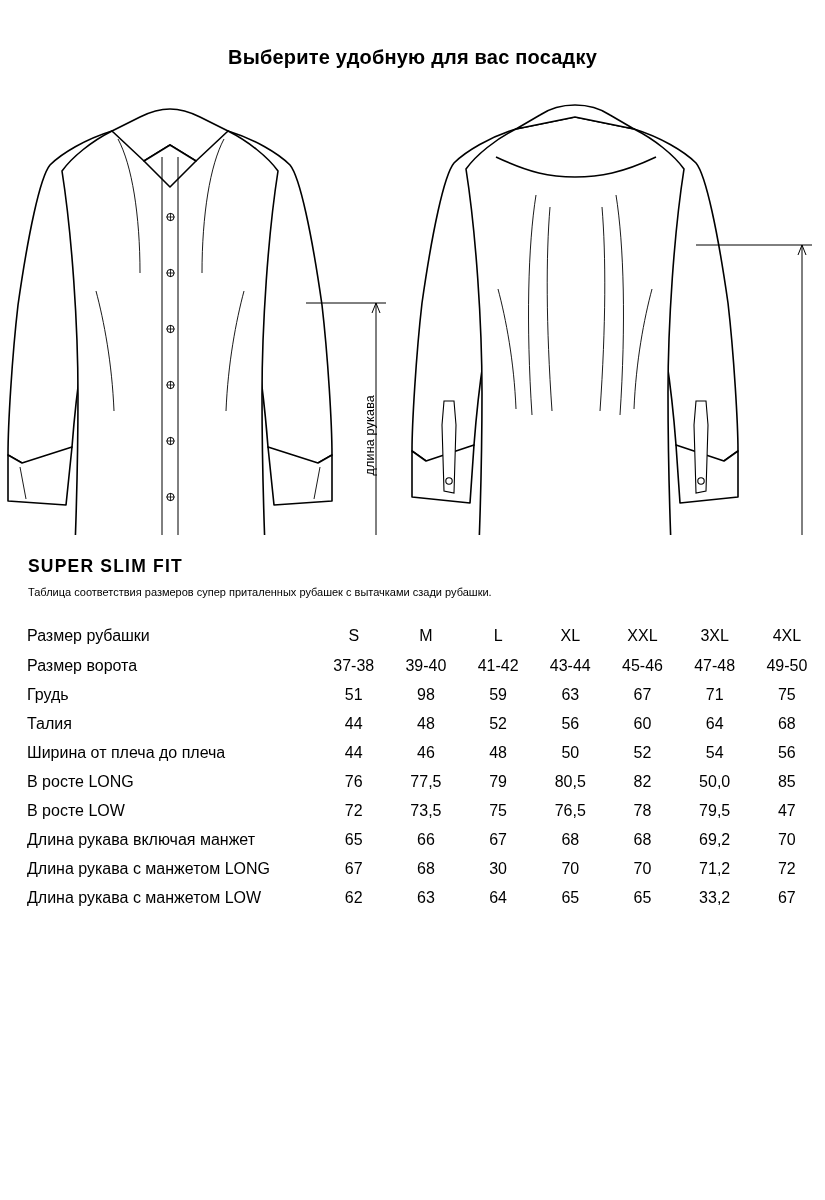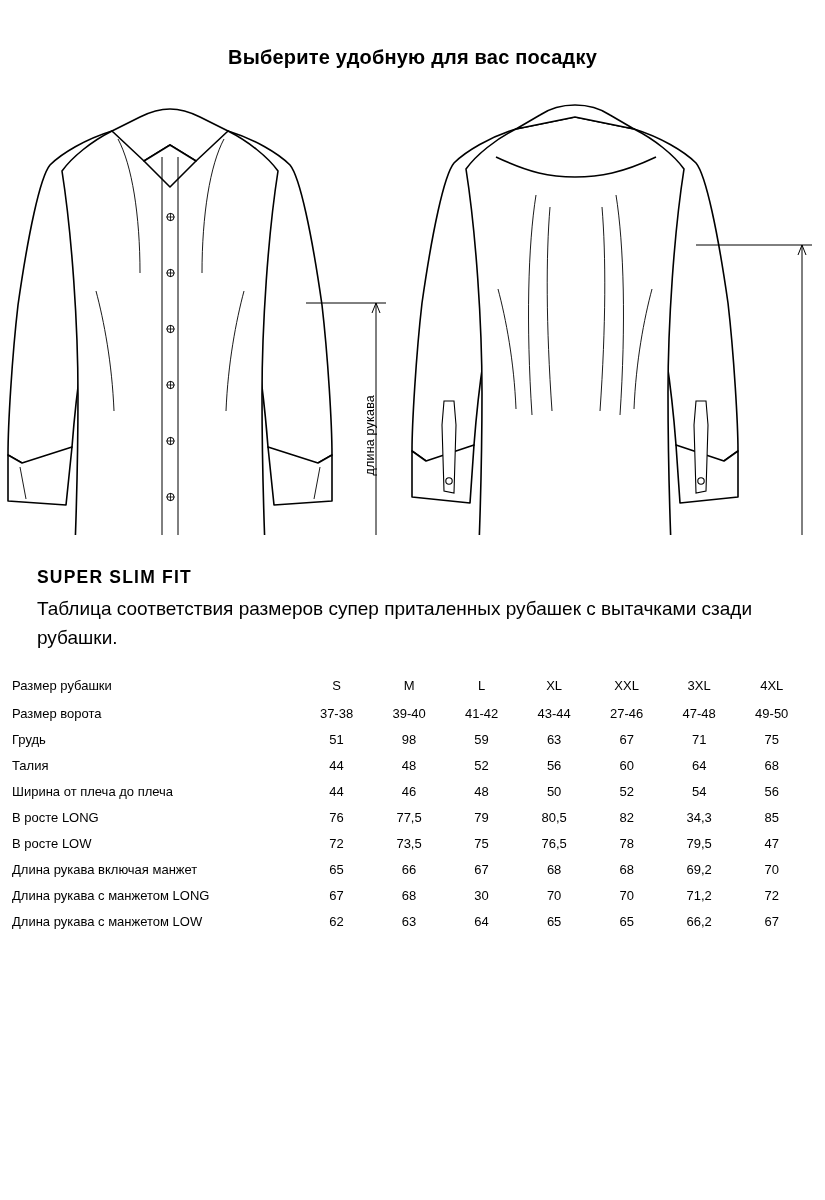--- a/index.html
+++ b/index.html
@@ -54,41 +54,41 @@
     writing-mode: vertical-rl;
     transform: rotate(180deg);
     white-space: nowrap;
     letter-spacing: 0.2px;
   }
   .vlabel-left {
     left: 363px;
     top: 300px;
   }
   .fit-block {
-    padding: 0 37px;
-    margin-top: 12px;
+    padding: 0 28px;
+    margin-top: 1px;
   }
   .fit-name {
     font-size: 17.5px;
     font-weight: bold;
     letter-spacing: 1.2px;
     margin: 0 0 7px 0;
   }
   .fit-desc {
-    font-size: 19px;
+    font-size: 11px;
     line-height: 1.5;
     margin: 0;
     max-width: 790px;
   }
   table.sizes {
     margin-top: 24px;
-    margin-left: 8px;
+    margin-left: 23px;
     border-collapse: collapse;
     width: 800px;
-    font-size: 13px;
+    font-size: 16px;
   }
   table.sizes td {
     padding: 5.5px 2px;
     vertical-align: middle;
     white-space: nowrap;
   }
   table.sizes td.rowhead {
     text-align: left;
     width: 295px;
     padding-left: 4px;
@@ -232,21 +232,21 @@
         <td class="val">3XL</td>
         <td class="val">4XL</td>
       </tr>
 
       <tr>
         <td class="rowhead">Размер ворота</td>
         <td class="val">37-38</td>
         <td class="val">39-40</td>
         <td class="val">41-42</td>
         <td class="val">43-44</td>
-        <td class="val">27-46</td>
+        <td class="val">45-46</td>
         <td class="val">47-48</td>
         <td class="val">49-50</td>
       </tr>
 
       <tr>
         <td class="rowhead">Грудь</td>
         <td class="val">51</td>
         <td class="val">98</td>
         <td class="val">59</td>
         <td class="val">63</td>
@@ -278,21 +278,21 @@
       </tr>
 
 
       <tr>
         <td class="rowhead">В росте LONG</td>
         <td class="val">76</td>
         <td class="val">77,5</td>
         <td class="val">79</td>
         <td class="val">80,5</td>
         <td class="val">82</td>
-        <td class="val">34,3</td>
+        <td class="val">50,0</td>
         <td class="val">85</td>
       </tr>
 
       <tr>
         <td class="rowhead">В росте LOW</td>
         <td class="val">72</td>
         <td class="val">73,5</td>
         <td class="val">75</td>
         <td class="val">76,5</td>
         <td class="val">78</td>
@@ -322,19 +322,19 @@
         <td class="val">72</td>
       </tr>
 
       <tr>
         <td class="rowhead">Длина рукава с манжетом LOW</td>
         <td class="val">62</td>
         <td class="val">63</td>
         <td class="val">64</td>
         <td class="val">65</td>
         <td class="val">65</td>
-        <td class="val">66,2</td>
+        <td class="val">33,2</td>
         <td class="val">67</td>
       </tr>
     </tbody>
   </table>
 
 </div>
 
 </body></html>

